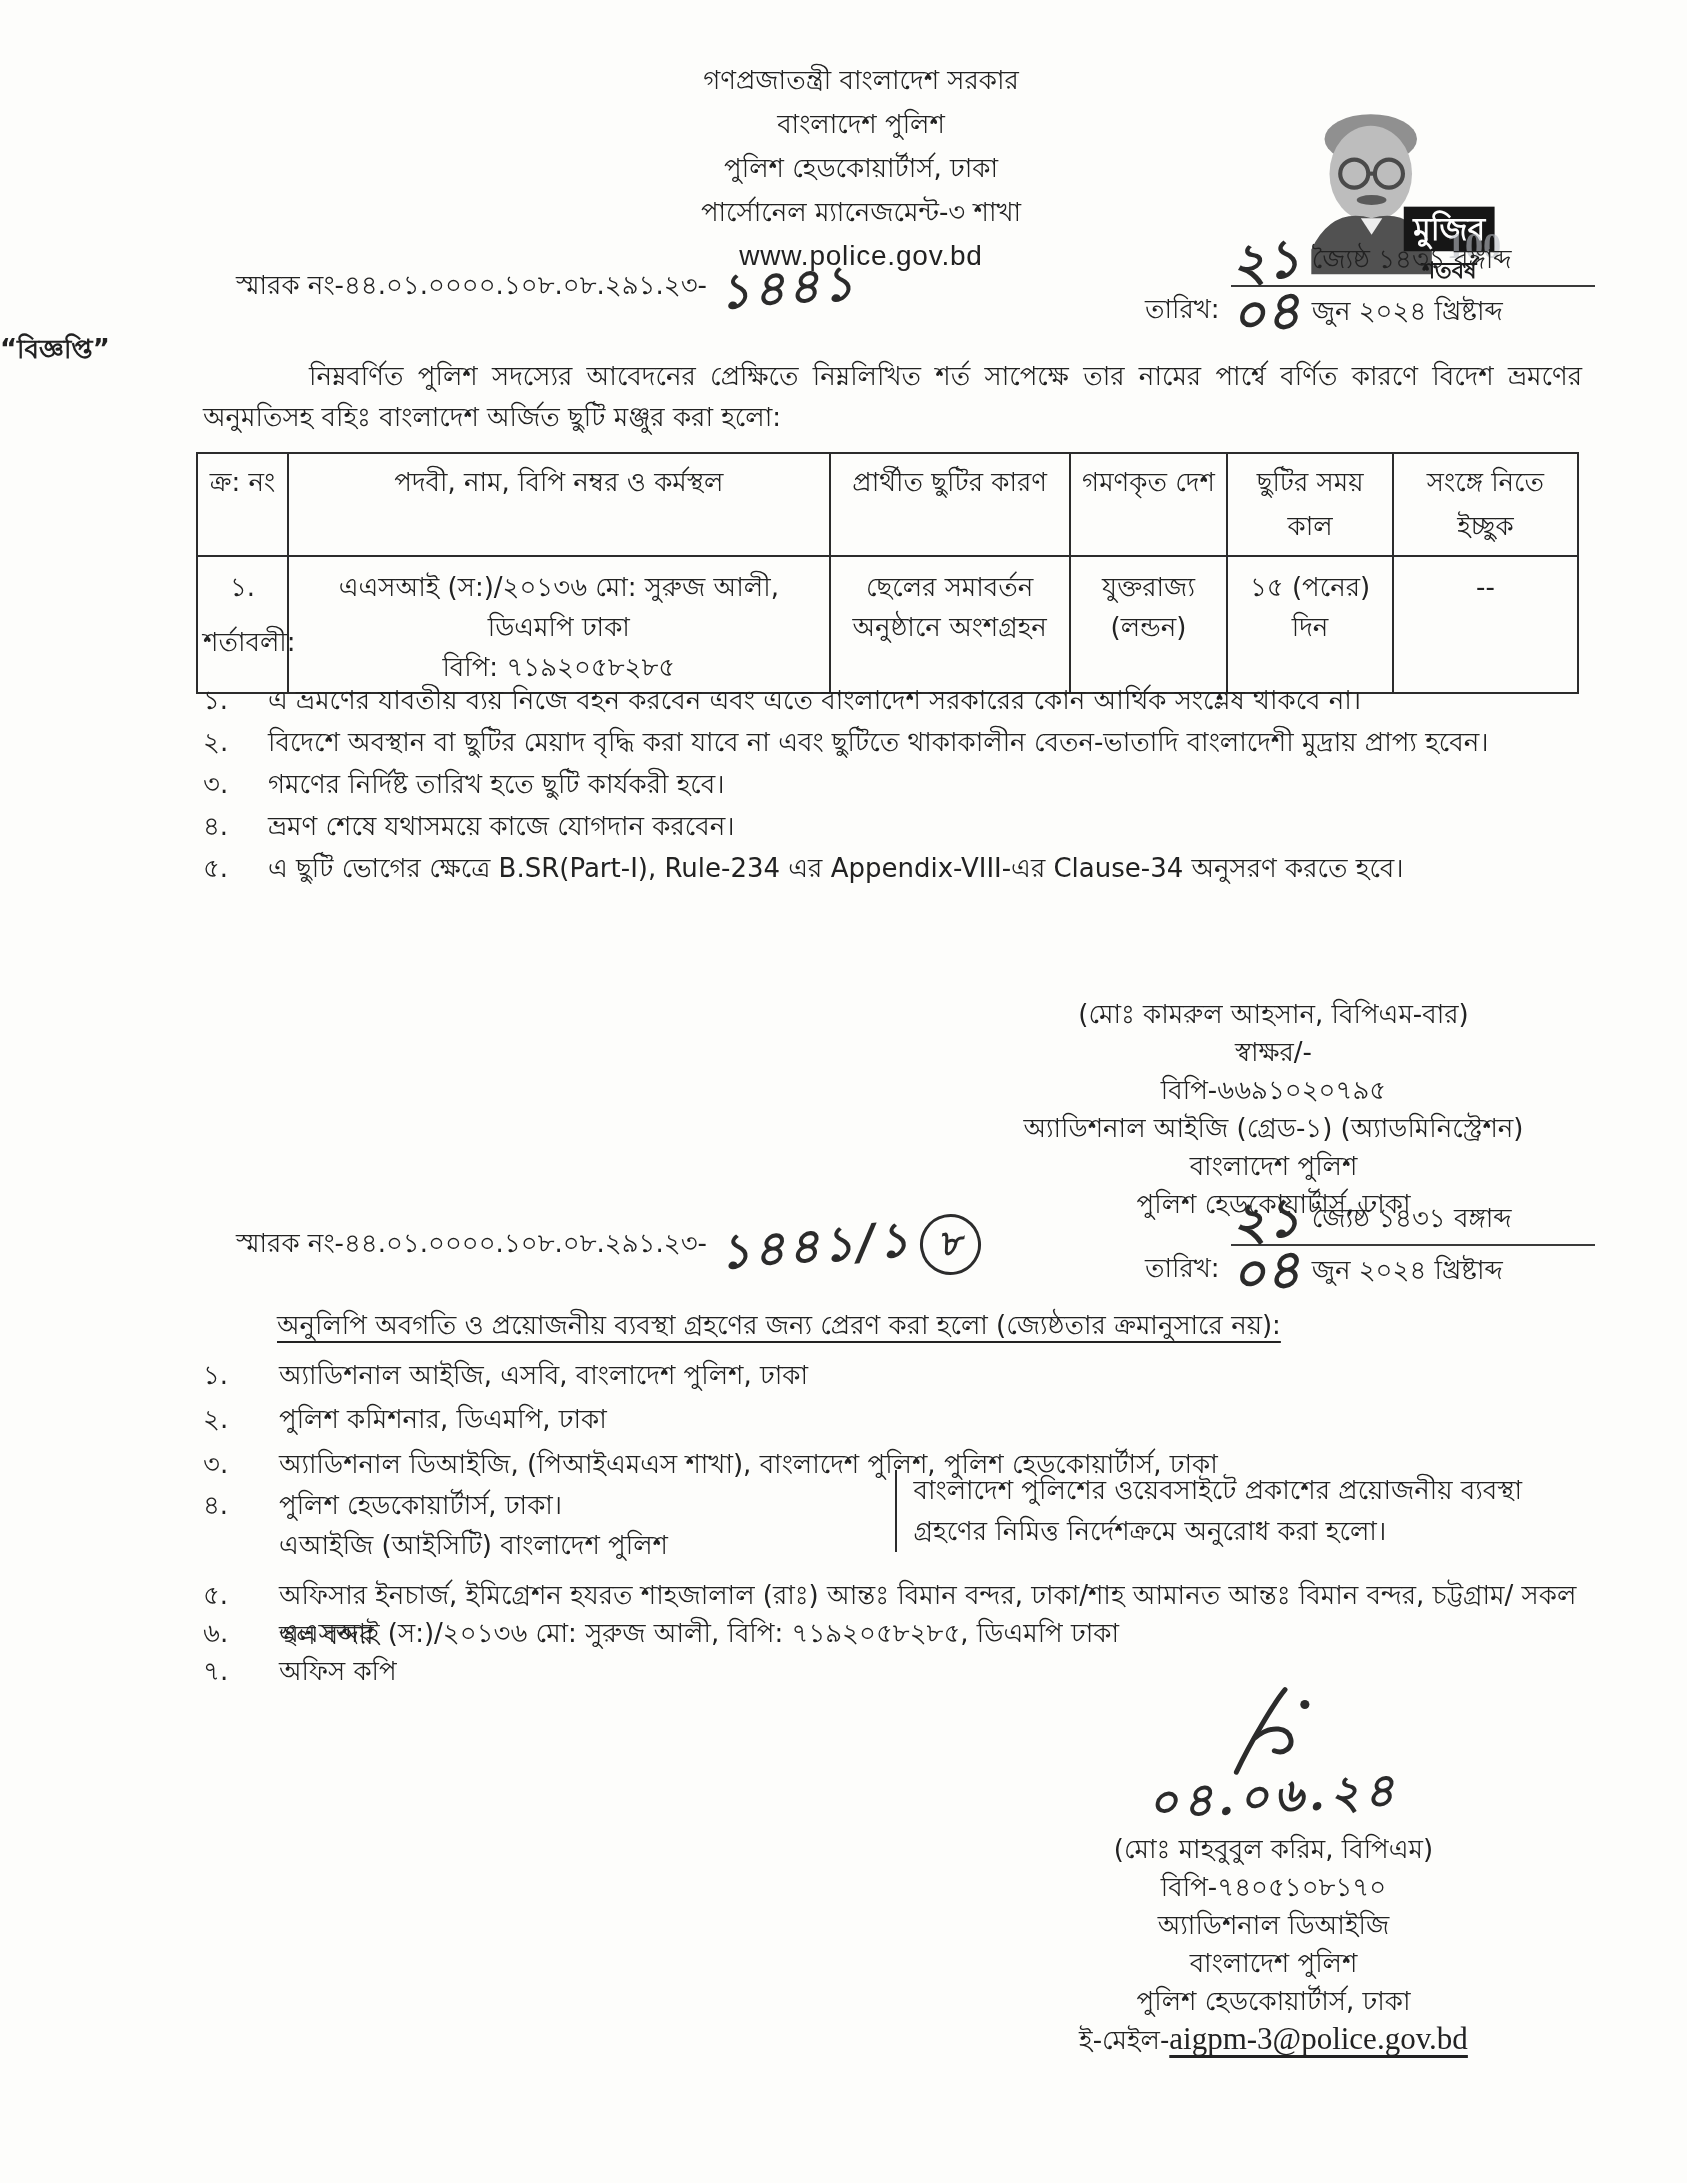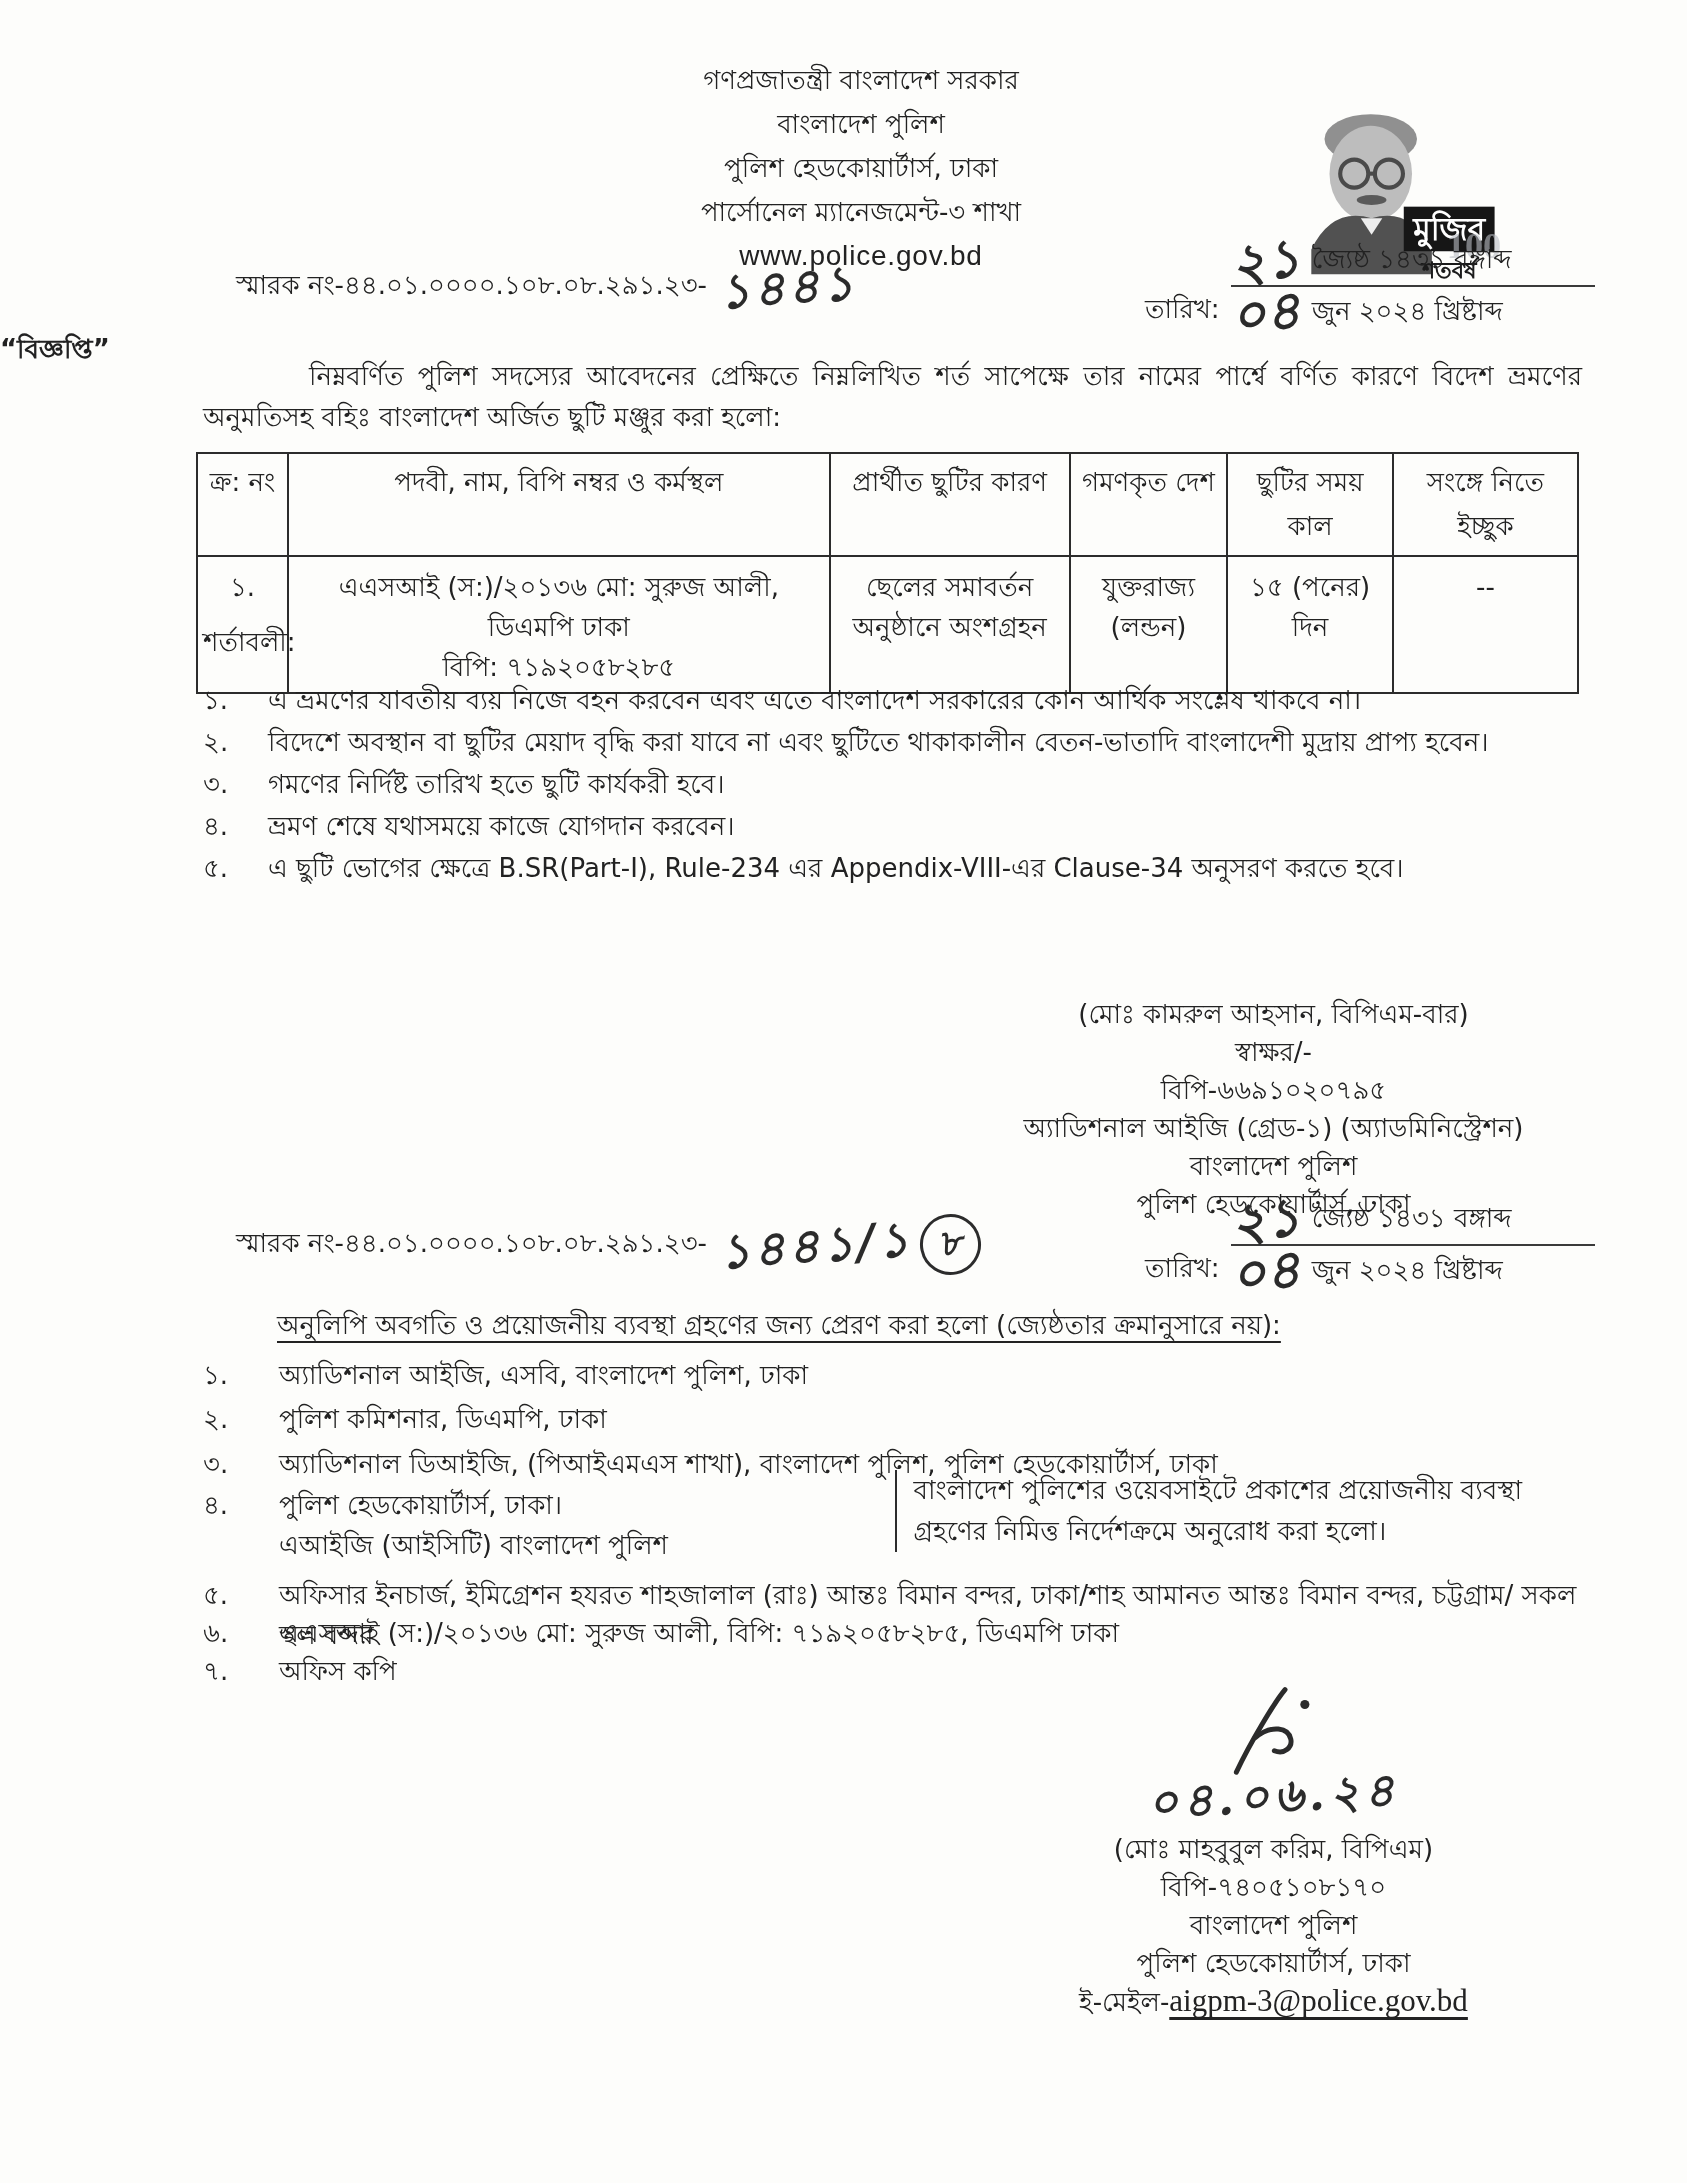--- a/index.html
+++ b/index.html
@@ -255,20 +255,21 @@
 
   <div class="sig2">
     <svg class="sig-squiggle" width="165" height="95" viewBox="0 0 200 115">
       <path d="M55,108 C72,72 102,22 114,8" stroke="#2b2b2b" stroke-width="6" fill="none" stroke-linecap="round"></path>
       <path d="M78,66 C98,50 118,54 121,68 C123,78 113,87 101,82" stroke="#2b2b2b" stroke-width="6" fill="none" stroke-linecap="round"></path>
       <circle cx="138" cy="26" r="5.5" fill="#2b2b2b"></circle>
     </svg>
     <span class="hw hand-date">০৪.০৬.২৪</span>
     <div class="sig-line">(মোঃ মাহবুবুল করিম, বিপিএম)</div>
     <div class="sig-line">বিপি-৭৪০৫১০৮১৭০</div>
+    <div class="sig-line">অ্যাডিশনাল ডিআইজি</div>
     <div class="sig-line">বাংলাদেশ পুলিশ</div>
     <div class="sig-line">পুলিশ হেডকোয়ার্টার্স, ঢাকা</div>
     <div class="email-line">
       <span>ই-মেইল-</span><span class="email">aigpm-3@police.gov.bd</span>
     </div>
   </div>
 
 </div>
 
 

